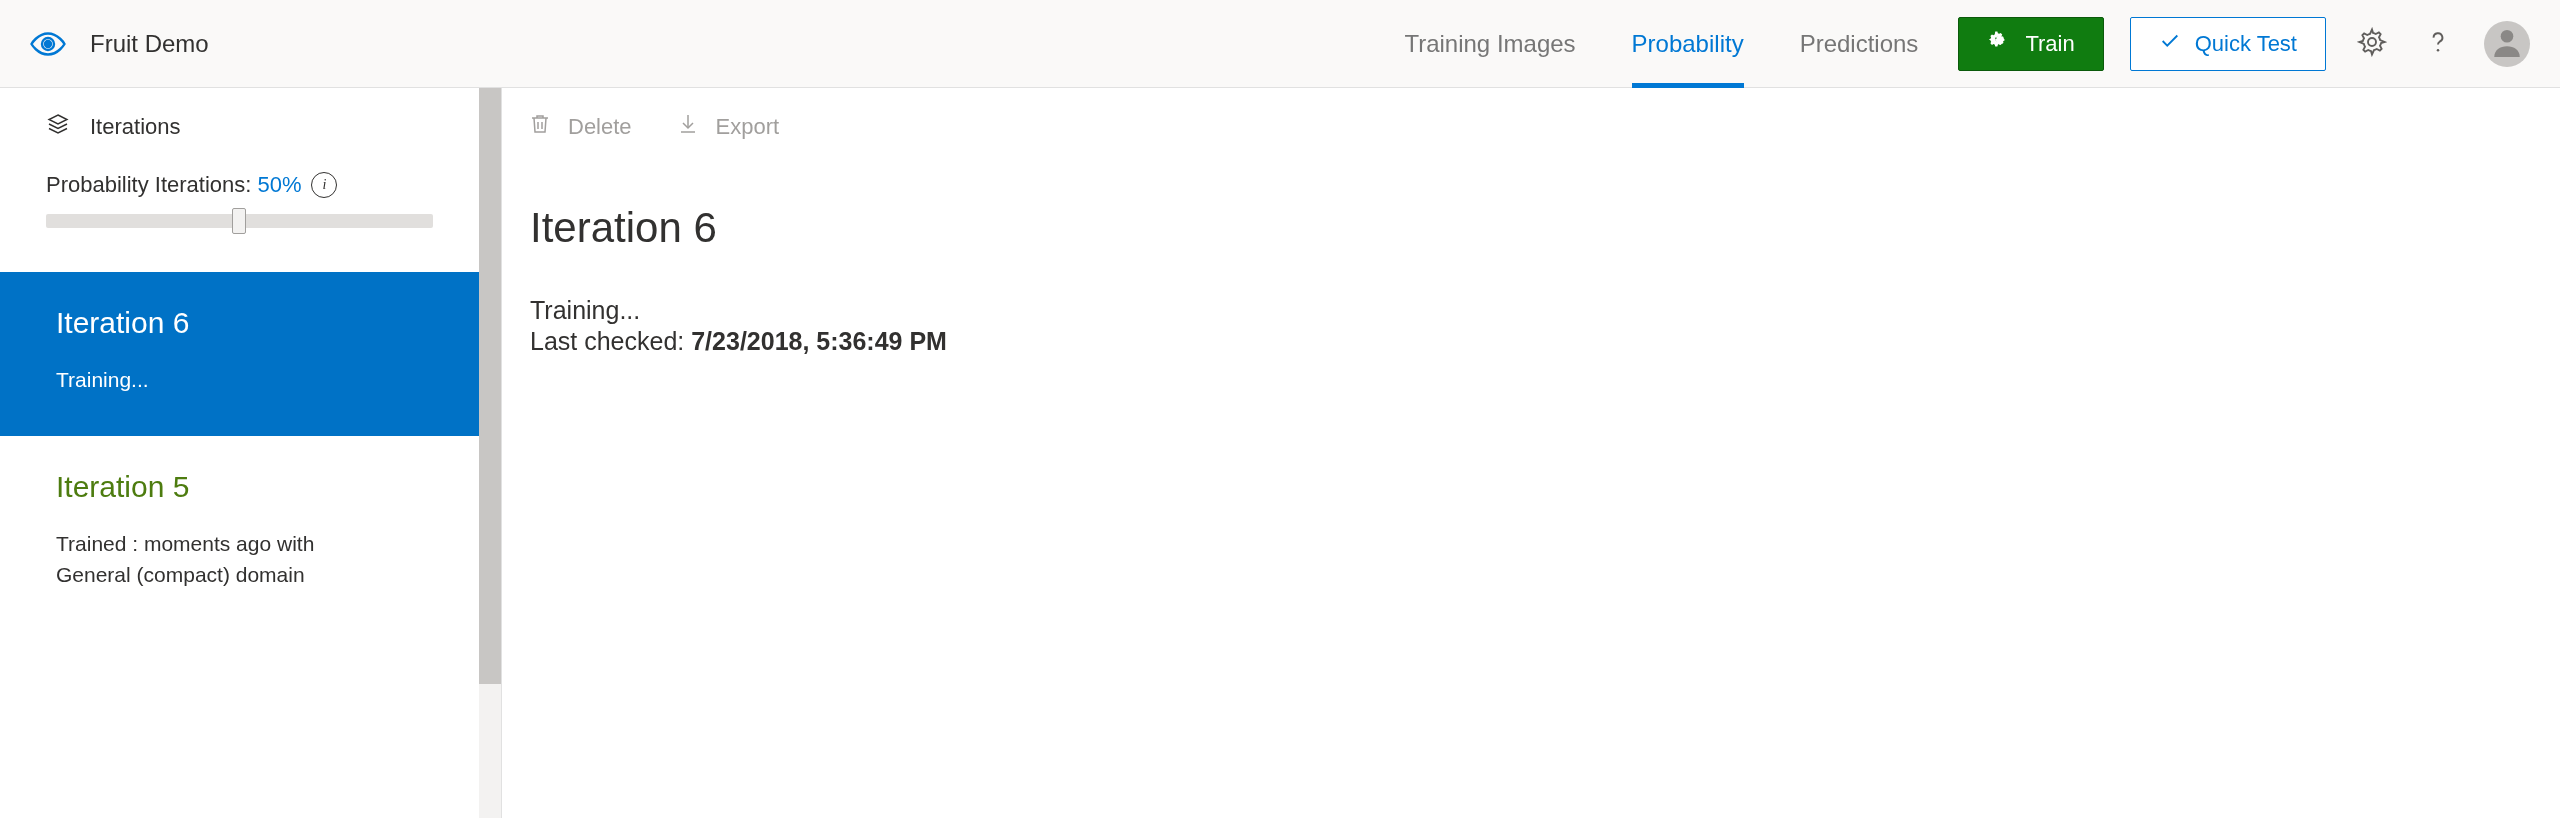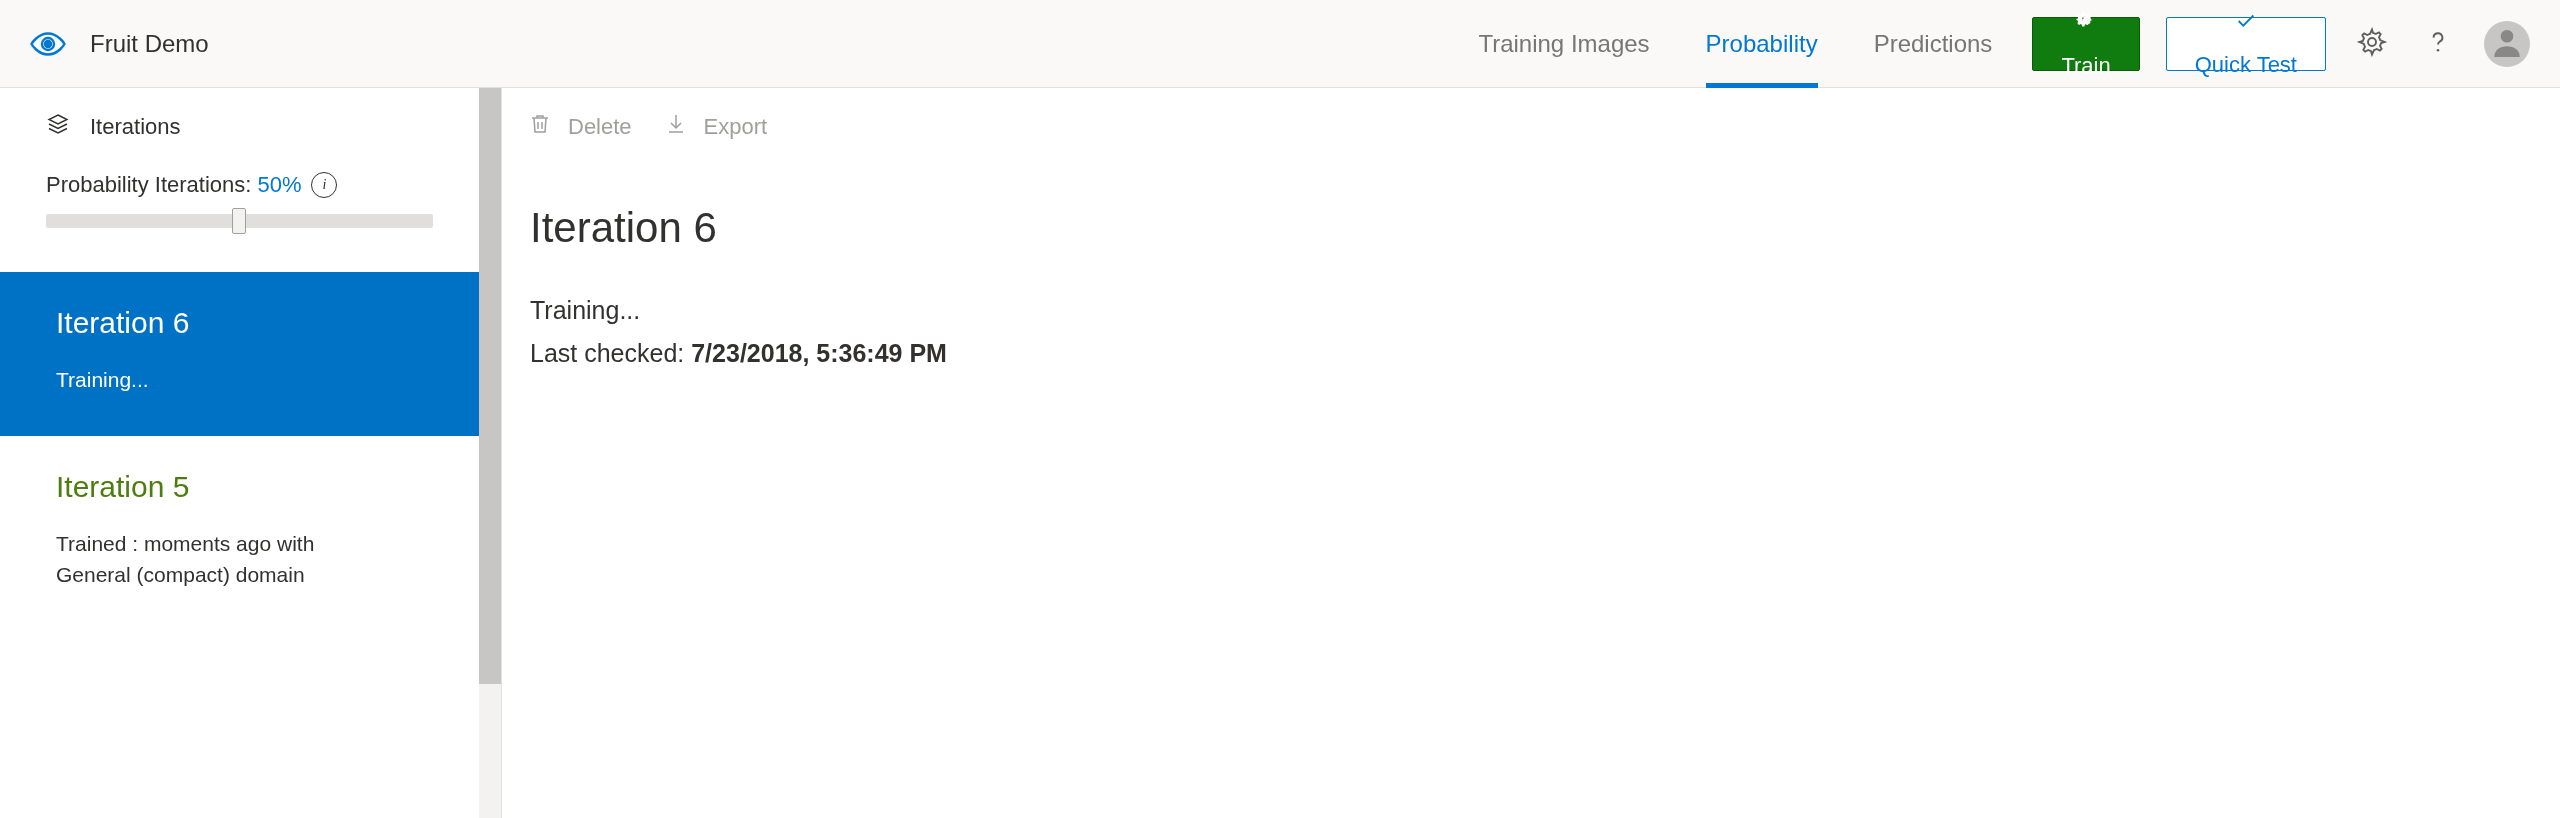--- a/index.html
+++ b/index.html
@@ -52,21 +52,20 @@
     .btn {
       height: 54px;
       display: flex;
       align-items: center;
       justify-content: center;
       gap: 14px;
       font-size: 22px;
       padding: 0 28px;
       border-radius: 2px;
       cursor: pointer;
-      flex-direction: column;
     }
     .btn-train {
       background: #107c10;
       color: #fff;
       border: 1px solid #0b5a0b;
     }
     .btn-quicktest {
       background: #fff;
       color: #0078d4;
       border: 1px solid #0078d4;
@@ -155,37 +154,37 @@
       color: #fff;
     }
     .iteration-title { font-size: 30px; font-weight: 400; }
     .iteration-sub { font-size: 21px; margin-top: 24px; line-height: 1.5; }
     .iteration-item:not(.selected) .iteration-title { color: #4d7c0f; }
     .iteration-item:not(.selected) .iteration-sub { color: #323130; }
 
     .main { flex: 1; padding: 0 0 0 0; }
     .toolbar {
       display: flex;
-      gap: 32px;
+      gap: 44px;
       padding: 24px 26px 8px;
       align-items: center;
     }
     .tool-btn {
       display: flex; align-items: center; gap: 16px;
       font-size: 22px; color: #a19f9d;
       cursor: pointer;
     }
     .tool-btn svg { color: #a19f9d; }
 
     .detail {
       padding: 54px 28px;
     }
     .detail-title { font-size: 42px; color: #323130; font-weight: 300; }
     .detail-status { font-size: 25px; color: #323130; margin-top: 44px; }
-    .detail-checked { font-size: 25px; color: #323130; margin-top: 14px; }
+    .detail-checked { font-size: 25px; color: #323130; margin-top: 2px; }
     .detail-checked .ts { font-weight: 700; }
   </style>
 </head>
 <body>
 
 <div class="topbar">
   <div class="brand">
     <span class="brand-icon">
       <svg viewBox="0 0 24 24" width="36" height="36" fill="none" stroke="currentColor" stroke-width="1.6">
         <path d="M1 12s4-7 11-7 11 7 11 7-4 7-11 7S1 12 1 12z"></path>

